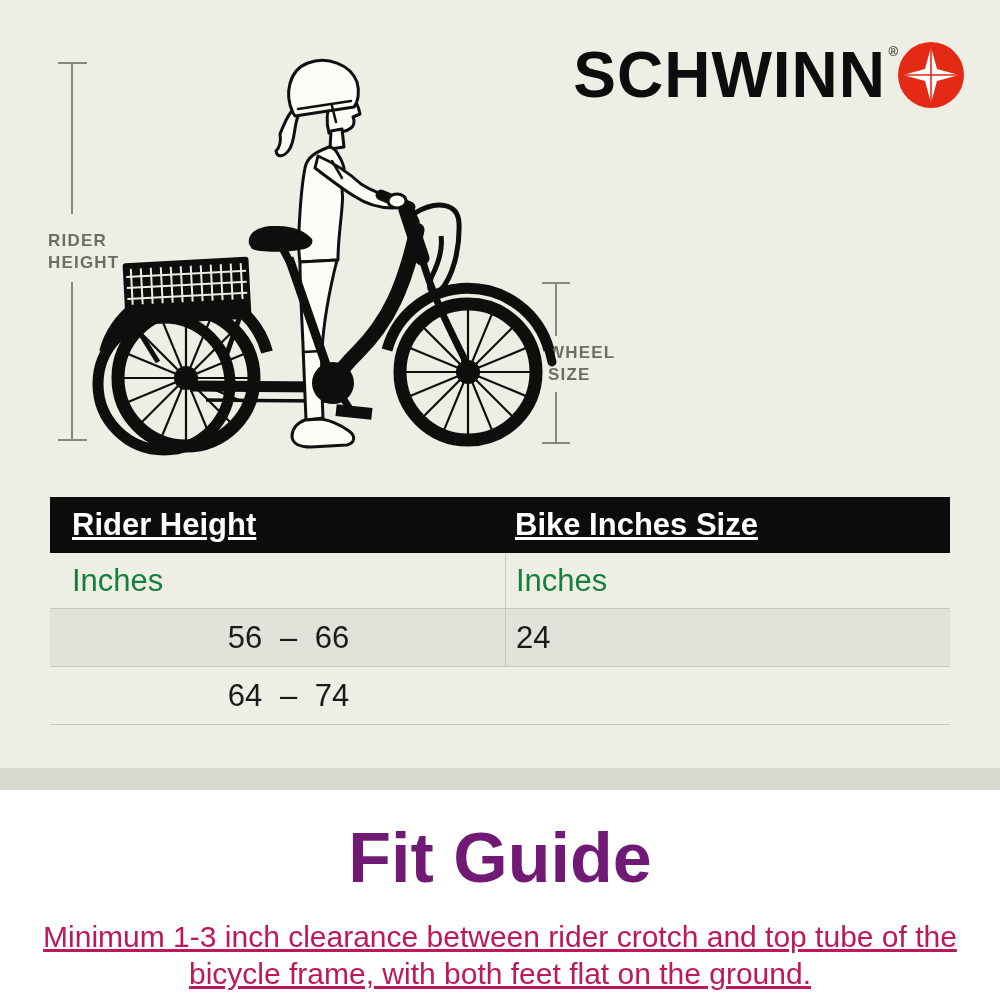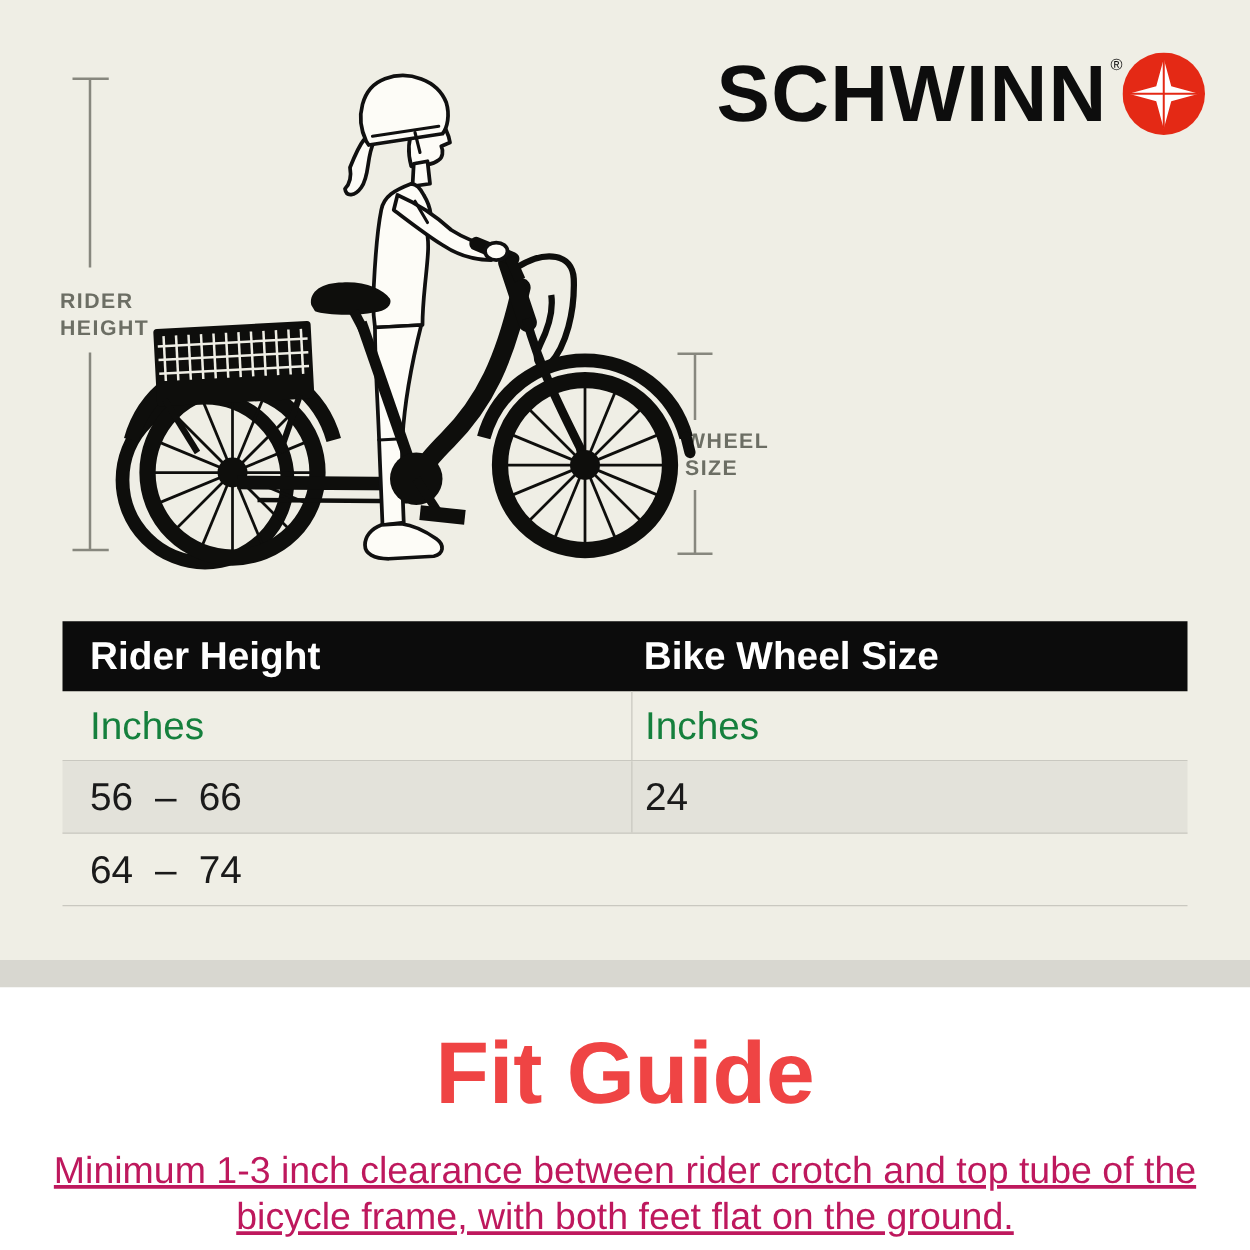--- a/index.html
+++ b/index.html
@@ -22,32 +22,32 @@
   .measure{stroke:#87877e;stroke-width:2;}
   .diagram-label{font-family:"Liberation Sans",sans-serif;font-size:17px;font-weight:bold;fill:#6c6e64;letter-spacing:1.2px;}
   .ink{fill:#0e0e0c;}
   .ink-stroke{stroke:#0e0e0c;fill:none;}
   .skin{fill:#fdfcf7;stroke:#101010;stroke-width:3;stroke-linejoin:round;}
   .thinline{stroke:#101010;stroke-width:2.5;fill:none;stroke-linecap:round;}
 
   
   .size-table{position:absolute;left:50px;top:497px;width:900px;font-size:31px;color:#1a1a1a;}
   .t-row{display:flex;align-items:center;}
-  .t-head{background:#0c0c0c;color:#ffffff;font-weight:bold;height:56px;}
+  .t-head{background:#0c0c0c;color:#ffffff;font-weight:bold;height:56px;text-decoration:underline;}
   .t-unit{height:55px;color:#15803d;border-bottom:1px solid #c9c8c0;}
   .t-body{height:57px;border-bottom:1px solid #c9c8c0;}
   .t-shade{background:#e3e2da;}
   .c1{width:455px;padding-left:22px;box-sizing:border-box;flex:none;}
   .c2{flex:1;padding-left:10px;box-sizing:border-box;align-self:stretch;display:flex;align-items:center;}
   .t-unit .c2,.t-body .c2{border-left:1px solid #c9c8c0;}
-  .range{word-spacing:9px;}
+  .range{word-spacing:9px;text-align:center;}
 
   
   .fit-guide-section{position:absolute;left:0;top:790px;width:1000px;height:210px;background:#ffffff;}
-  .fit-title{position:absolute;top:28px;left:0;width:100%;text-align:center;font-size:70px;font-weight:bold;color:#ef4444;letter-spacing:0px;}
+  .fit-title{position:absolute;top:28px;left:0;width:100%;text-align:center;font-size:70px;font-weight:bold;color:#701a75;letter-spacing:0px;}
   .fit-desc{position:absolute;top:128px;left:50%;transform:translateX(-50%);width:945px;text-align:center;font-size:30px;line-height:37px;color:#be185d;text-decoration:underline;}
 </style>
 </head>
 <body>
 
 <div class="canvas">
 
   <div class="top-section">
 
     <svg class="fit-diagram" viewBox="0 0 1000 768">
@@ -176,21 +176,21 @@
         <g stroke="#e42915" stroke-width="1.6">
           <line x1="0" y1="-28" x2="0" y2="28"></line>
           <line x1="-28" y1="0" x2="28" y2="0"></line>
         </g>
       </svg>
     </div>
 
     <div class="size-table">
       <div class="t-row t-head">
         <div class="c1">Rider Height</div>
-        <div class="c2">Bike Wheel Size</div>
+        <div class="c2">Bike Inches Size</div>
       </div>
       <div class="t-row t-unit">
         <div class="c1">Inches</div>
         <div class="c2">Inches</div>
       </div>
       <div class="t-row t-body t-shade">
         <div class="c1 range">56 – 66</div>
         <div class="c2">24</div>
       </div>
       <div class="t-row t-body">

